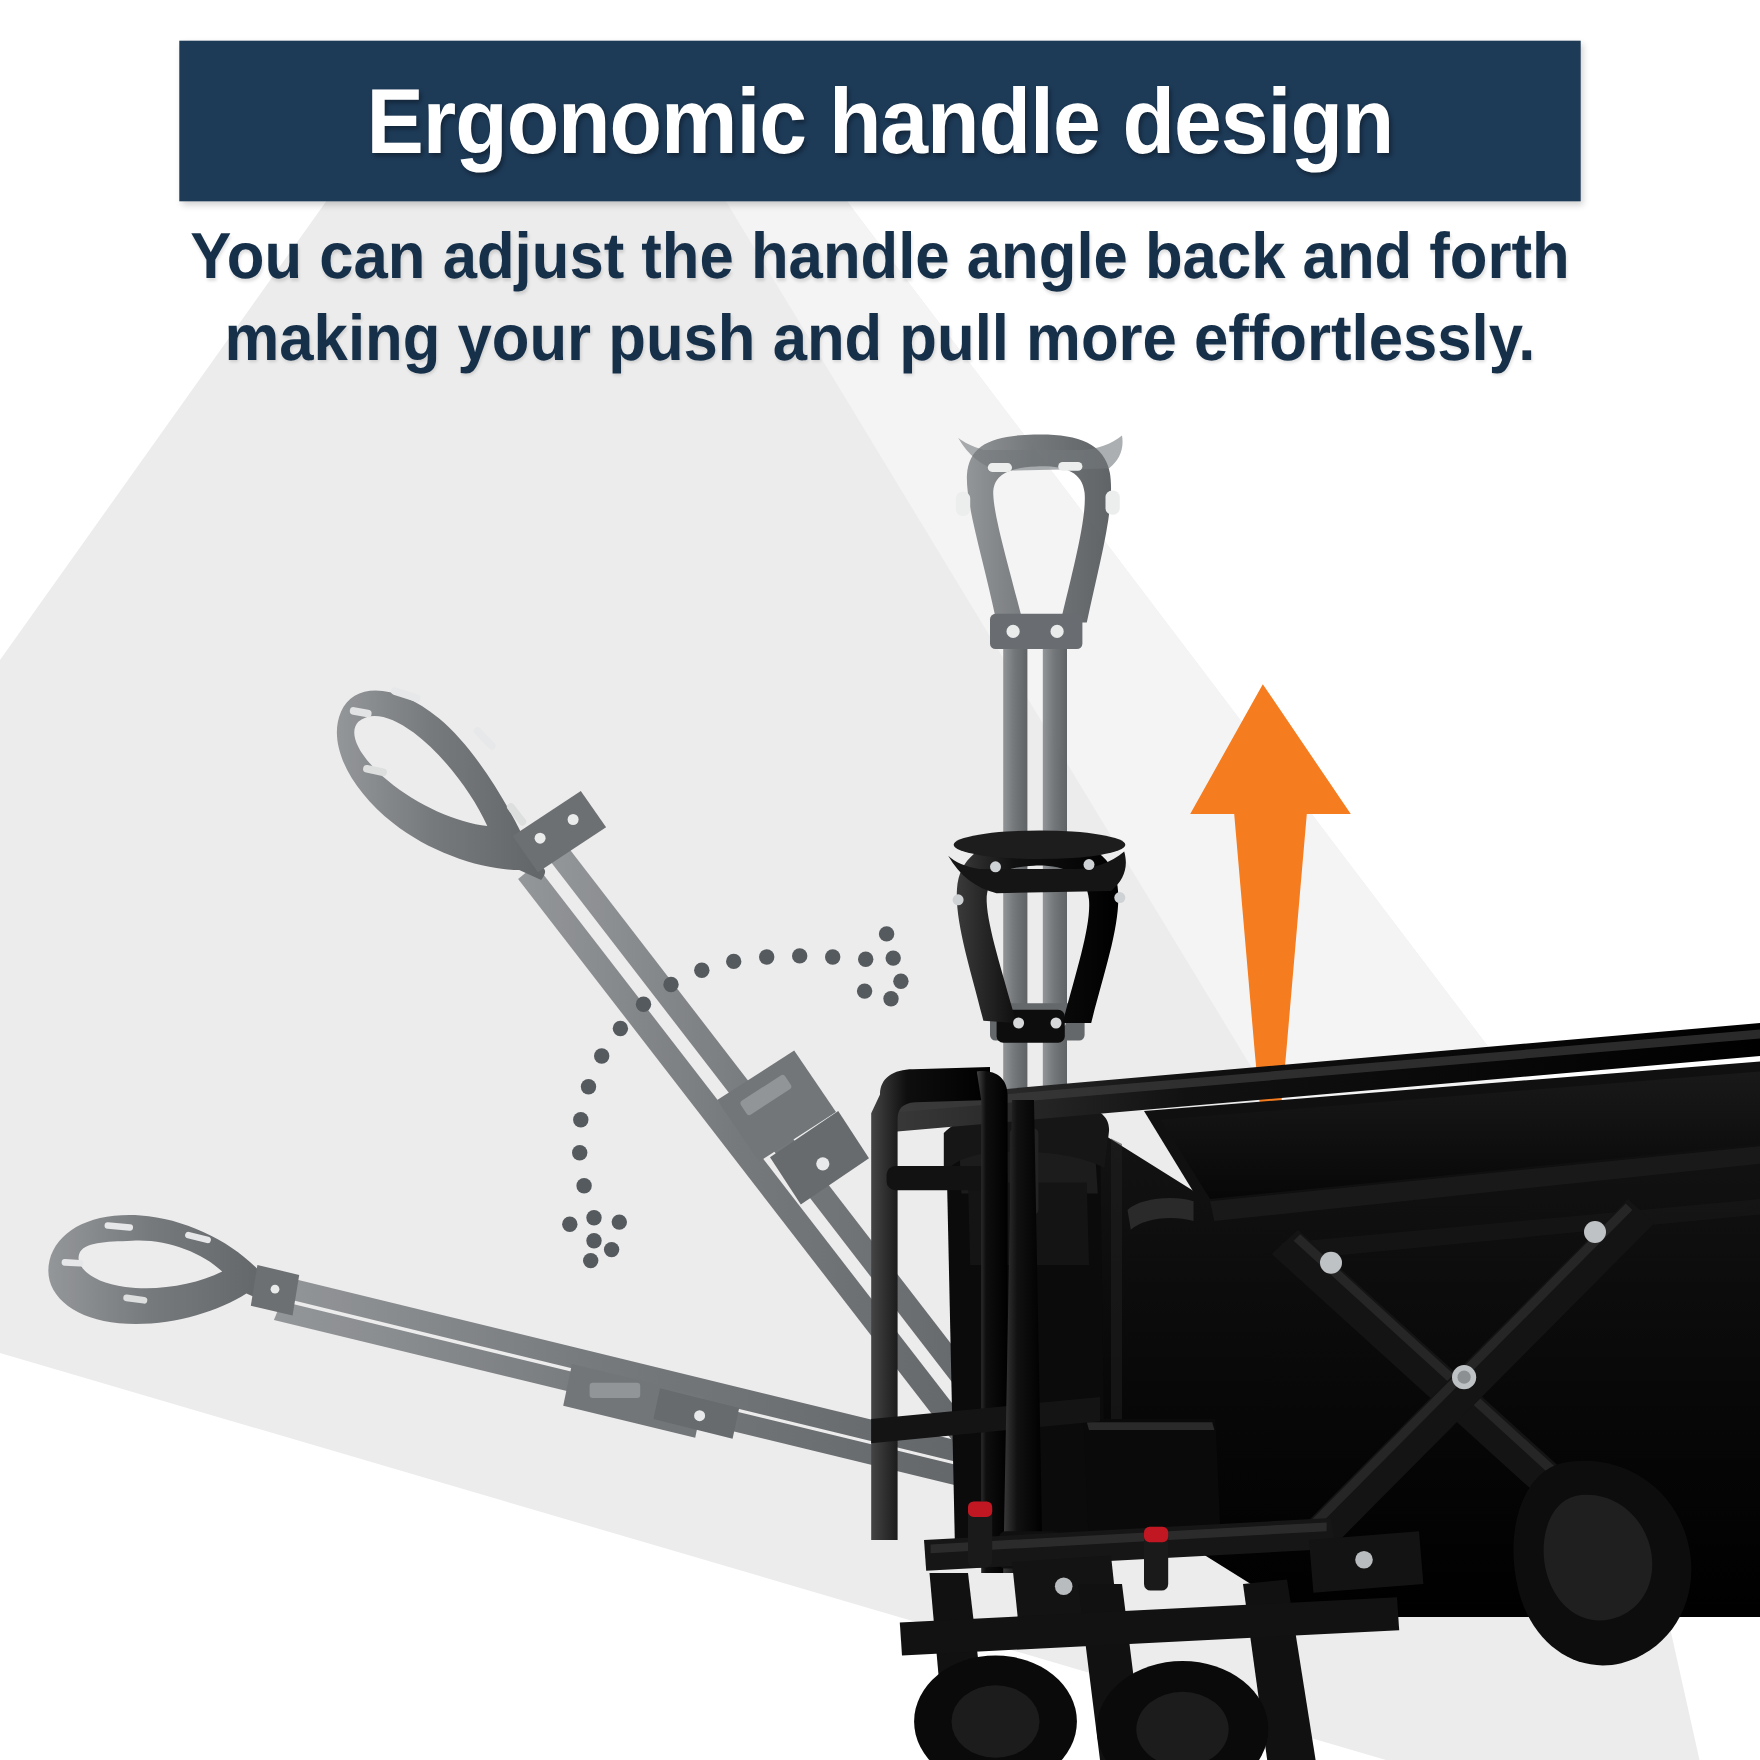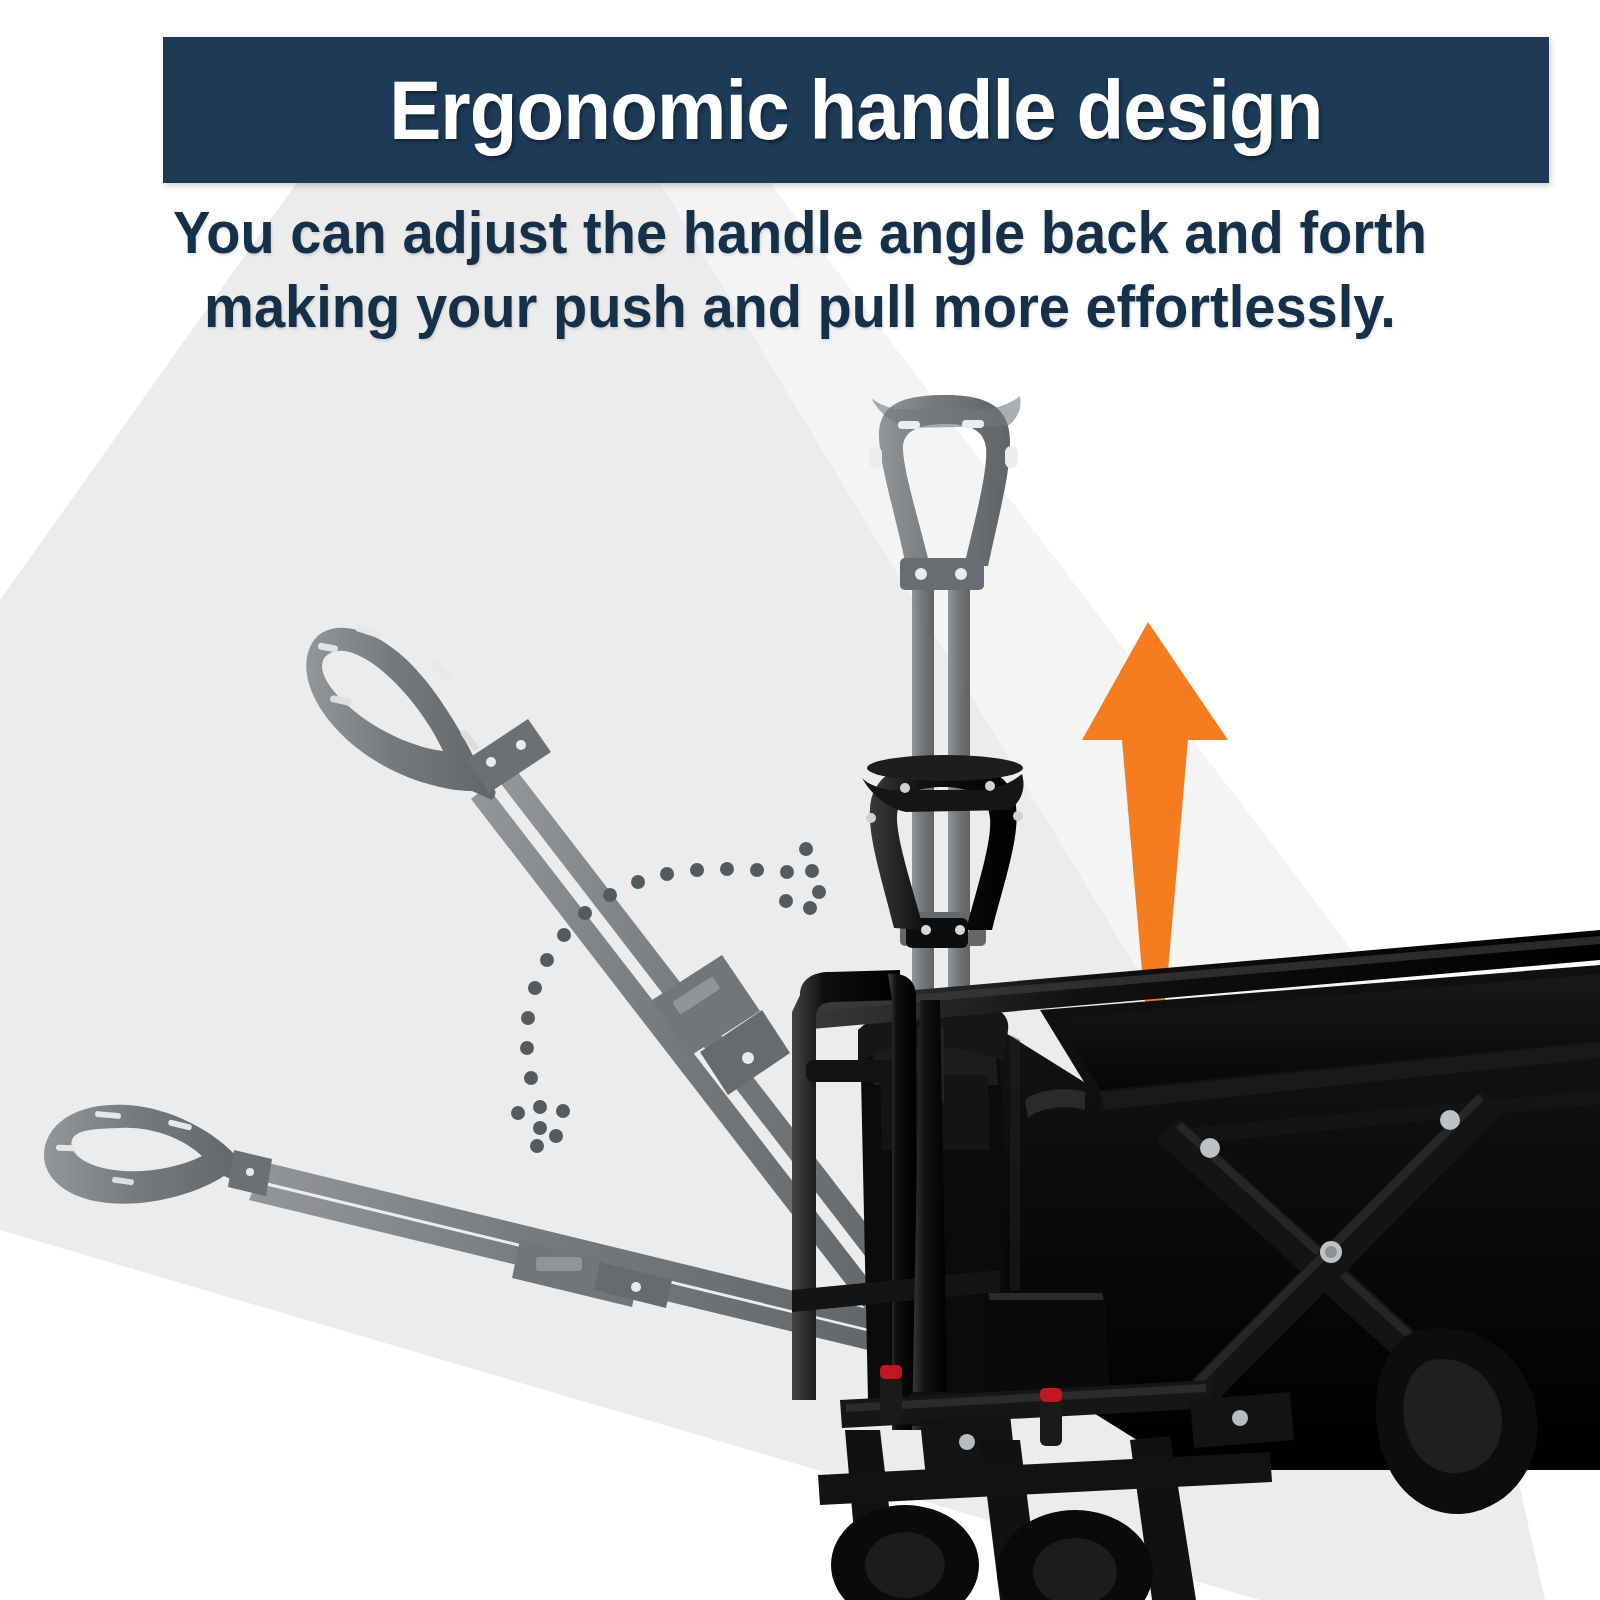--- a/index.html
+++ b/index.html
@@ -4,21 +4,21 @@
 <style>
   html,body{margin:0;padding:0;background:#fff;}
   body{width:1600px;height:1600px;overflow:hidden;
        font-family:"Liberation Sans","DejaVu Sans",sans-serif;}
   #stage{position:relative;width:1600px;height:1600px;background:#ffffff;overflow:hidden;}
 
   
   .bg-band{position:absolute;left:0;top:0;width:1600px;height:1600px;}
 
   
-  .banner{position:absolute;left:163px;top:37px;width:1386px;height:146px;
+  .banner{position:absolute;left:163px;top:37px;width:1274px;height:146px;
           background:#1d3a57;display:flex;align-items:center;justify-content:center;
           box-shadow:2px 3px 6px rgba(0,0,0,.18);}
   .banner-text{color:#ffffff;font-size:84px;line-height:1;font-weight:700;
                letter-spacing:-1px;white-space:nowrap;
                font-family:"Liberation Sans Narrow","Liberation Sans",sans-serif;
                transform:scaleX(.93);transform-origin:center;
                text-shadow:2px 3px 4px rgba(0,0,0,.35);}
 
   
   .subtitle{position:absolute;left:60px;top:196px;width:1480px;text-align:center;

